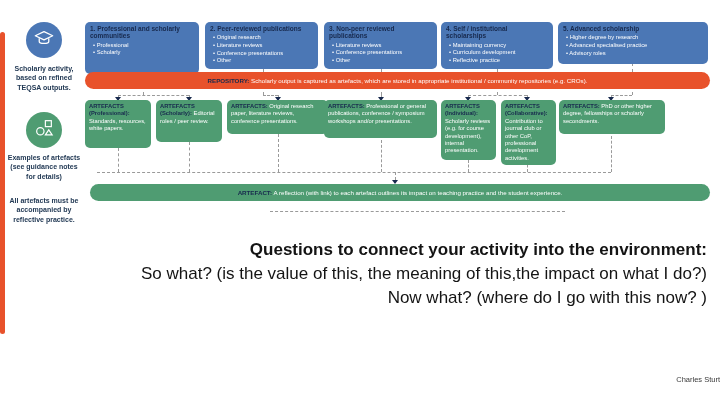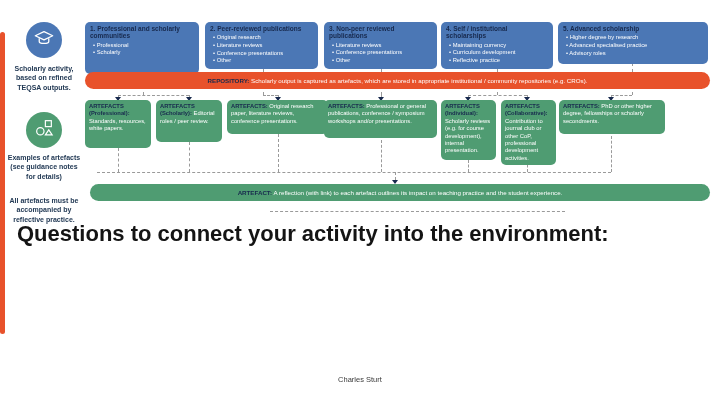--- a/index.html
+++ b/index.html
@@ -36,26 +36,26 @@
 
   
   .circle{position:absolute;width:36px;height:36px;border-radius:50%;
     display:flex;align-items:center;justify-content:center;}
   #scholarly-circle{left:26px;top:22px;background:#4b77b5;}
   #examples-circle{left:26px;top:112px;background:#4f9c72;}
   .rail-label{position:absolute;width:76px;left:6px;text-align:center;
     font-size:7px;font-weight:bold;color:#233a55;line-height:1.35;}
 
   
-  #questions{position:absolute;left:17px;top:222px;width:690px;color:#141414;
-    font-size:22px;line-height:24px;}
+  #questions{position:absolute;left:17px;top:238px;width:690px;color:#141414;
+    font-size:17px;line-height:24px;text-align:right;}
   #questions .q-heading{font-weight:bold;}
 
   
-  #footer{position:absolute;left:0;top:375px;width:720px;text-align:center;
+  #footer{position:absolute;left:0;top:375px;width:720px;text-align:right;
     font-size:7.5px;color:#3a3a3a;line-height:1.45;}
 </style>
 </head>
 <body>
 
 <div id="slide">
 
   <div id="accent-stripe"></div>
 
   <div class="vdash" style="left:143px;top:63px;height:9px;"></div>
@@ -196,19 +196,21 @@
     <span>PhD or other higher degree, fellowships or scholarly secondments.</span>
   </div>
 
   <div id="reflection-bar" class="bar">
     <span class="lbl">ARTEFACT:</span>
     <span>A reflection (with link) to each artefact outlines its impact on teaching practice and the student experience.</span>
   </div>
 
   <div id="questions">
     <div class="q-heading">Questions to connect your activity into the environment:</div>
+    <div>So what? (is the value of this, the meaning of this,the impact on what I do?)</div>
+    <div>Now what?  (where do I go with this now? )</div>
   </div>
 
   <div id="footer">
     <div>Charles Sturt</div>
   </div>
 
 </div>
 
 </body></html>

